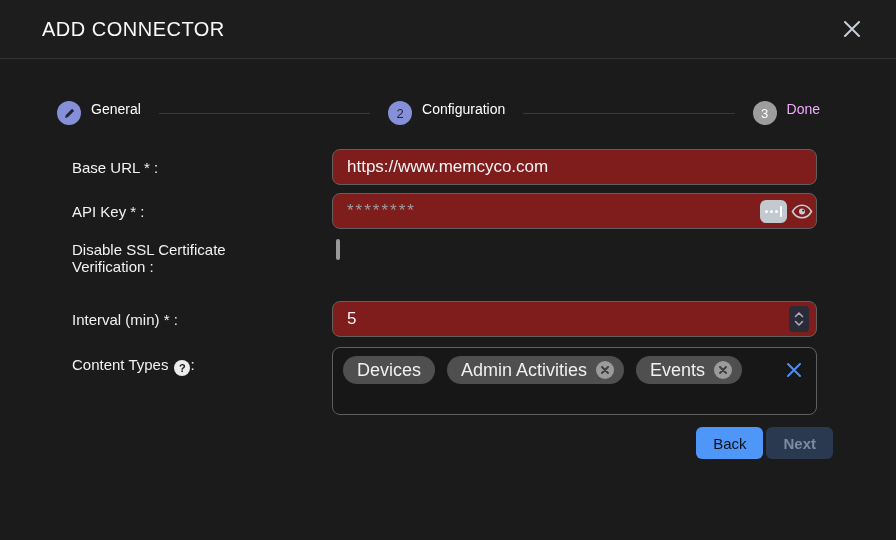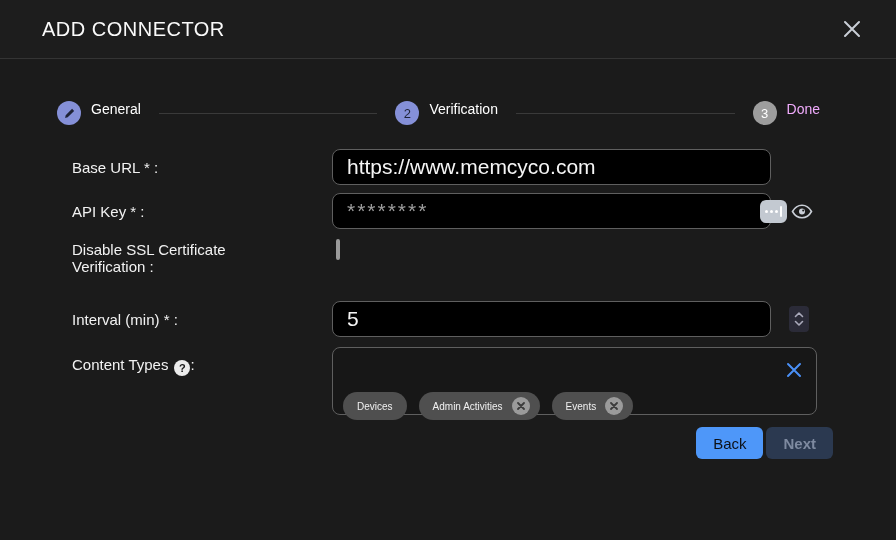--- a/index.html
+++ b/index.html
@@ -24,22 +24,22 @@
   .step-label { margin-left:10px; font-size:14px; color:#fff; white-space:nowrap; }
   .step-label.dim { color:#f0abfc; }
   .step-line { flex:1; height:1px; background:#3a3a3a; margin:0 18px; }
 
   
   .form { padding:0 0 0 72px; }
   .row { display:flex; align-items:center; margin-bottom:8px; }
   .row.top { align-items:flex-start; }
   .f-label { width:260px; font-size:15px; color:#f2f2f2; flex:0 0 auto; }
   .control { width:485px; position:relative; }
-  .tb { width:439px; height:36px; background:#000000; border:1px solid #5f5f5f;
-        border-radius:8px; color:#f5f5f5; font-size:21px; padding:0 14px;
+  .tb { width:485px; height:36px; background:#7f1d1d; border:1px solid #5f5f5f;
+        border-radius:8px; color:#f5f5f5; font-size:17px; padding:0 14px;
         font-family:"Liberation Sans","DejaVu Sans",sans-serif; outline:none; }
   .tb.masked { color:#9e9e9e; letter-spacing:2px; padding-right:70px; }
 
   
   .inner-tools { position:absolute; right:4px; top:0; height:36px; display:flex;
                  align-items:center; gap:4px; }
   .dots-btn { width:27px; height:23px; background:#c3c9d1; border:none; border-radius:6px;
               display:flex; align-items:center; justify-content:center; gap:2px; cursor:pointer; }
   .dots-btn i { width:3px; height:3px; background:#fff; border-radius:50%; }
   .dots-btn .bar { width:2px; height:11px; background:#fff; border-radius:1px; }
@@ -53,21 +53,21 @@
   
   .spinner { position:absolute; right:8px; top:5px; width:20px; height:26px; background:#2b2b38;
              border-radius:4px; display:flex; flex-direction:column; align-items:center;
              justify-content:center; cursor:pointer; }
 
   
   .chips-box { width:485px; height:68px; background:#171717; border:1px solid #5f5f5f;
                border-radius:8px; padding:8px 40px 8px 10px; position:relative;
                display:flex; align-items:flex-start; gap:12px; }
   .chip { height:28px; background:#4f4f4f; border-radius:15px; display:flex; align-items:center;
-          padding:0 14px; font-size:10px; color:#f0f0f0; white-space:nowrap;margin-top:36px; }
+          padding:0 14px; font-size:18px; color:#f0f0f0; white-space:nowrap; }
   .chip .remove { width:18px; height:18px; border-radius:50%; background:#9b9b9b; margin-left:9px;
                   margin-right:-4px; display:flex; align-items:center; justify-content:center;
                   cursor:pointer; }
   .clear-all { position:absolute; right:13px; top:13px; background:none; border:none;
                cursor:pointer; display:flex; }
   .help-icon { display:inline-flex; width:16px; height:16px; border-radius:50%; background:#ececec;
                color:#161616; font-size:11px; font-weight:700; align-items:center;
                justify-content:center; vertical-align:-2px; margin-left:6px; }
 
   
@@ -96,21 +96,21 @@
       <span class="badge purple">
         <svg width="13" height="13" viewBox="0 0 16 16">
             <path d="M11.2 2.3l2.5 2.5-7.9 7.9-3.2 0.7 0.7-3.2 7.9-7.9z" fill="#1f2337"></path>
           </svg>
       </span>
       <span class="step-label">General</span>
     </div>
     <div class="step-line"></div>
     <div class="step">
       <span class="badge purple">2</span>
-      <span class="step-label">Verification</span>
+      <span class="step-label">Configuration</span>
     </div>
     <div class="step-line"></div>
     <div class="step">
       <span class="badge gray">3</span>
       <span class="step-label dim">Done</span>
     </div>
   </div>
 
   <div class="form">
 

